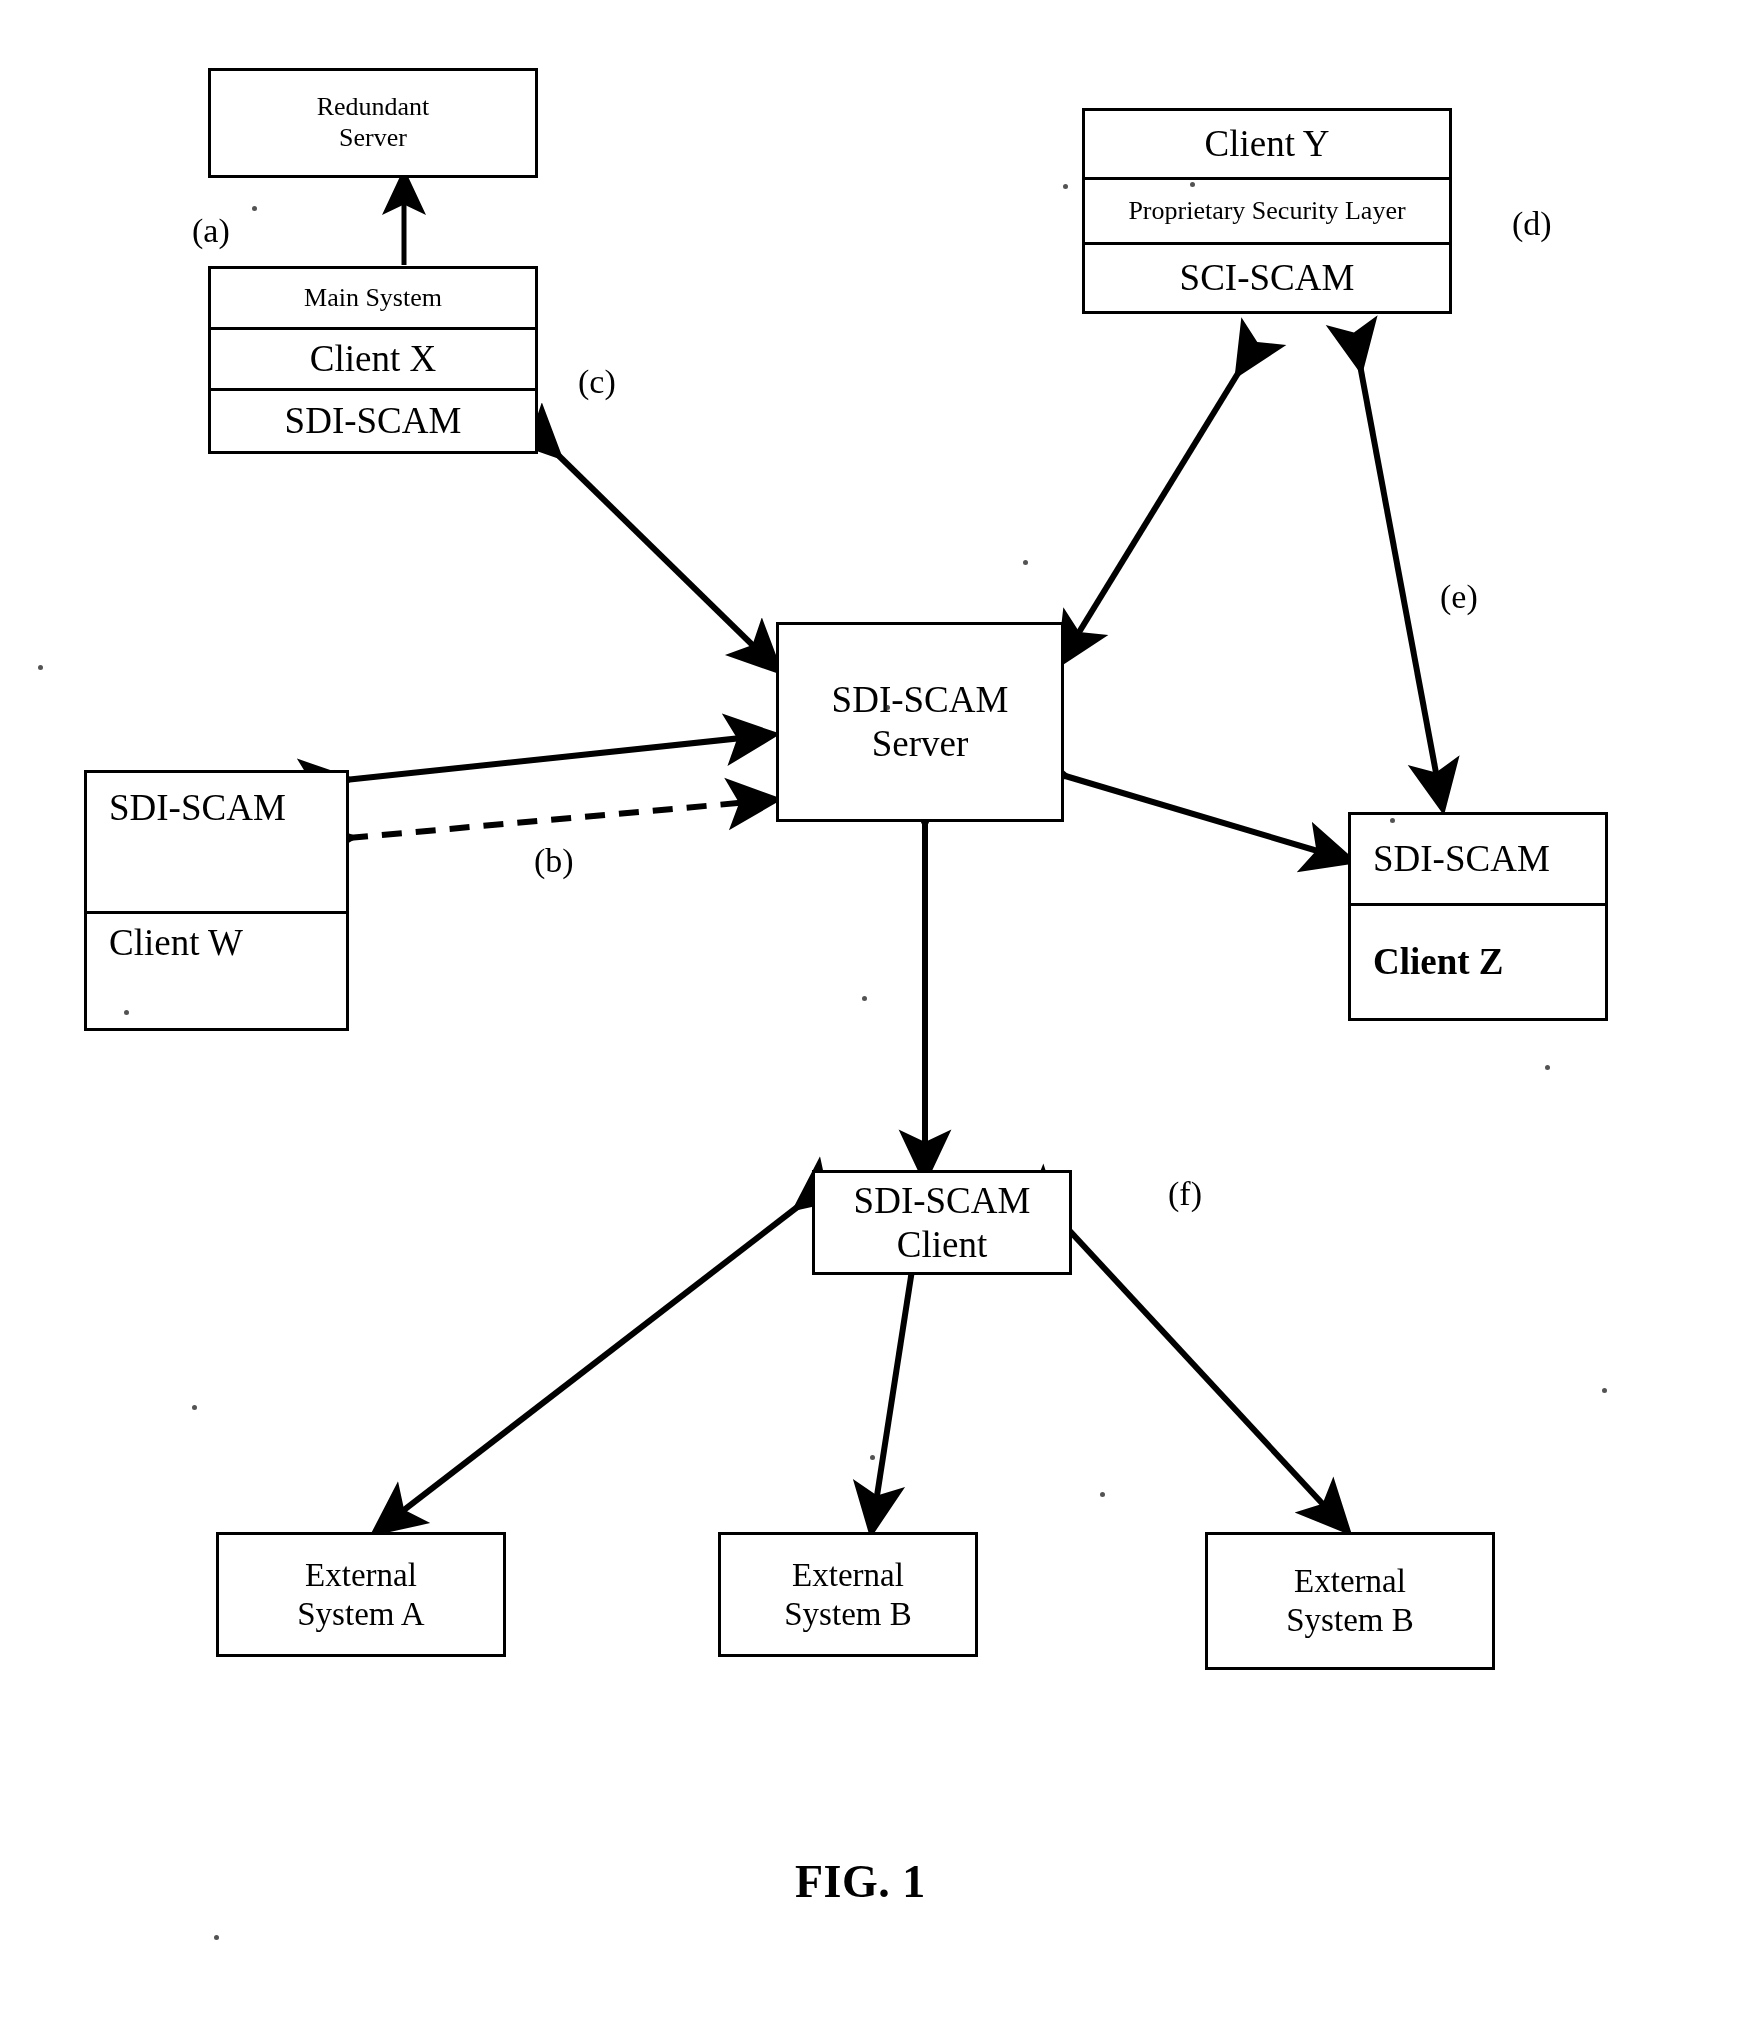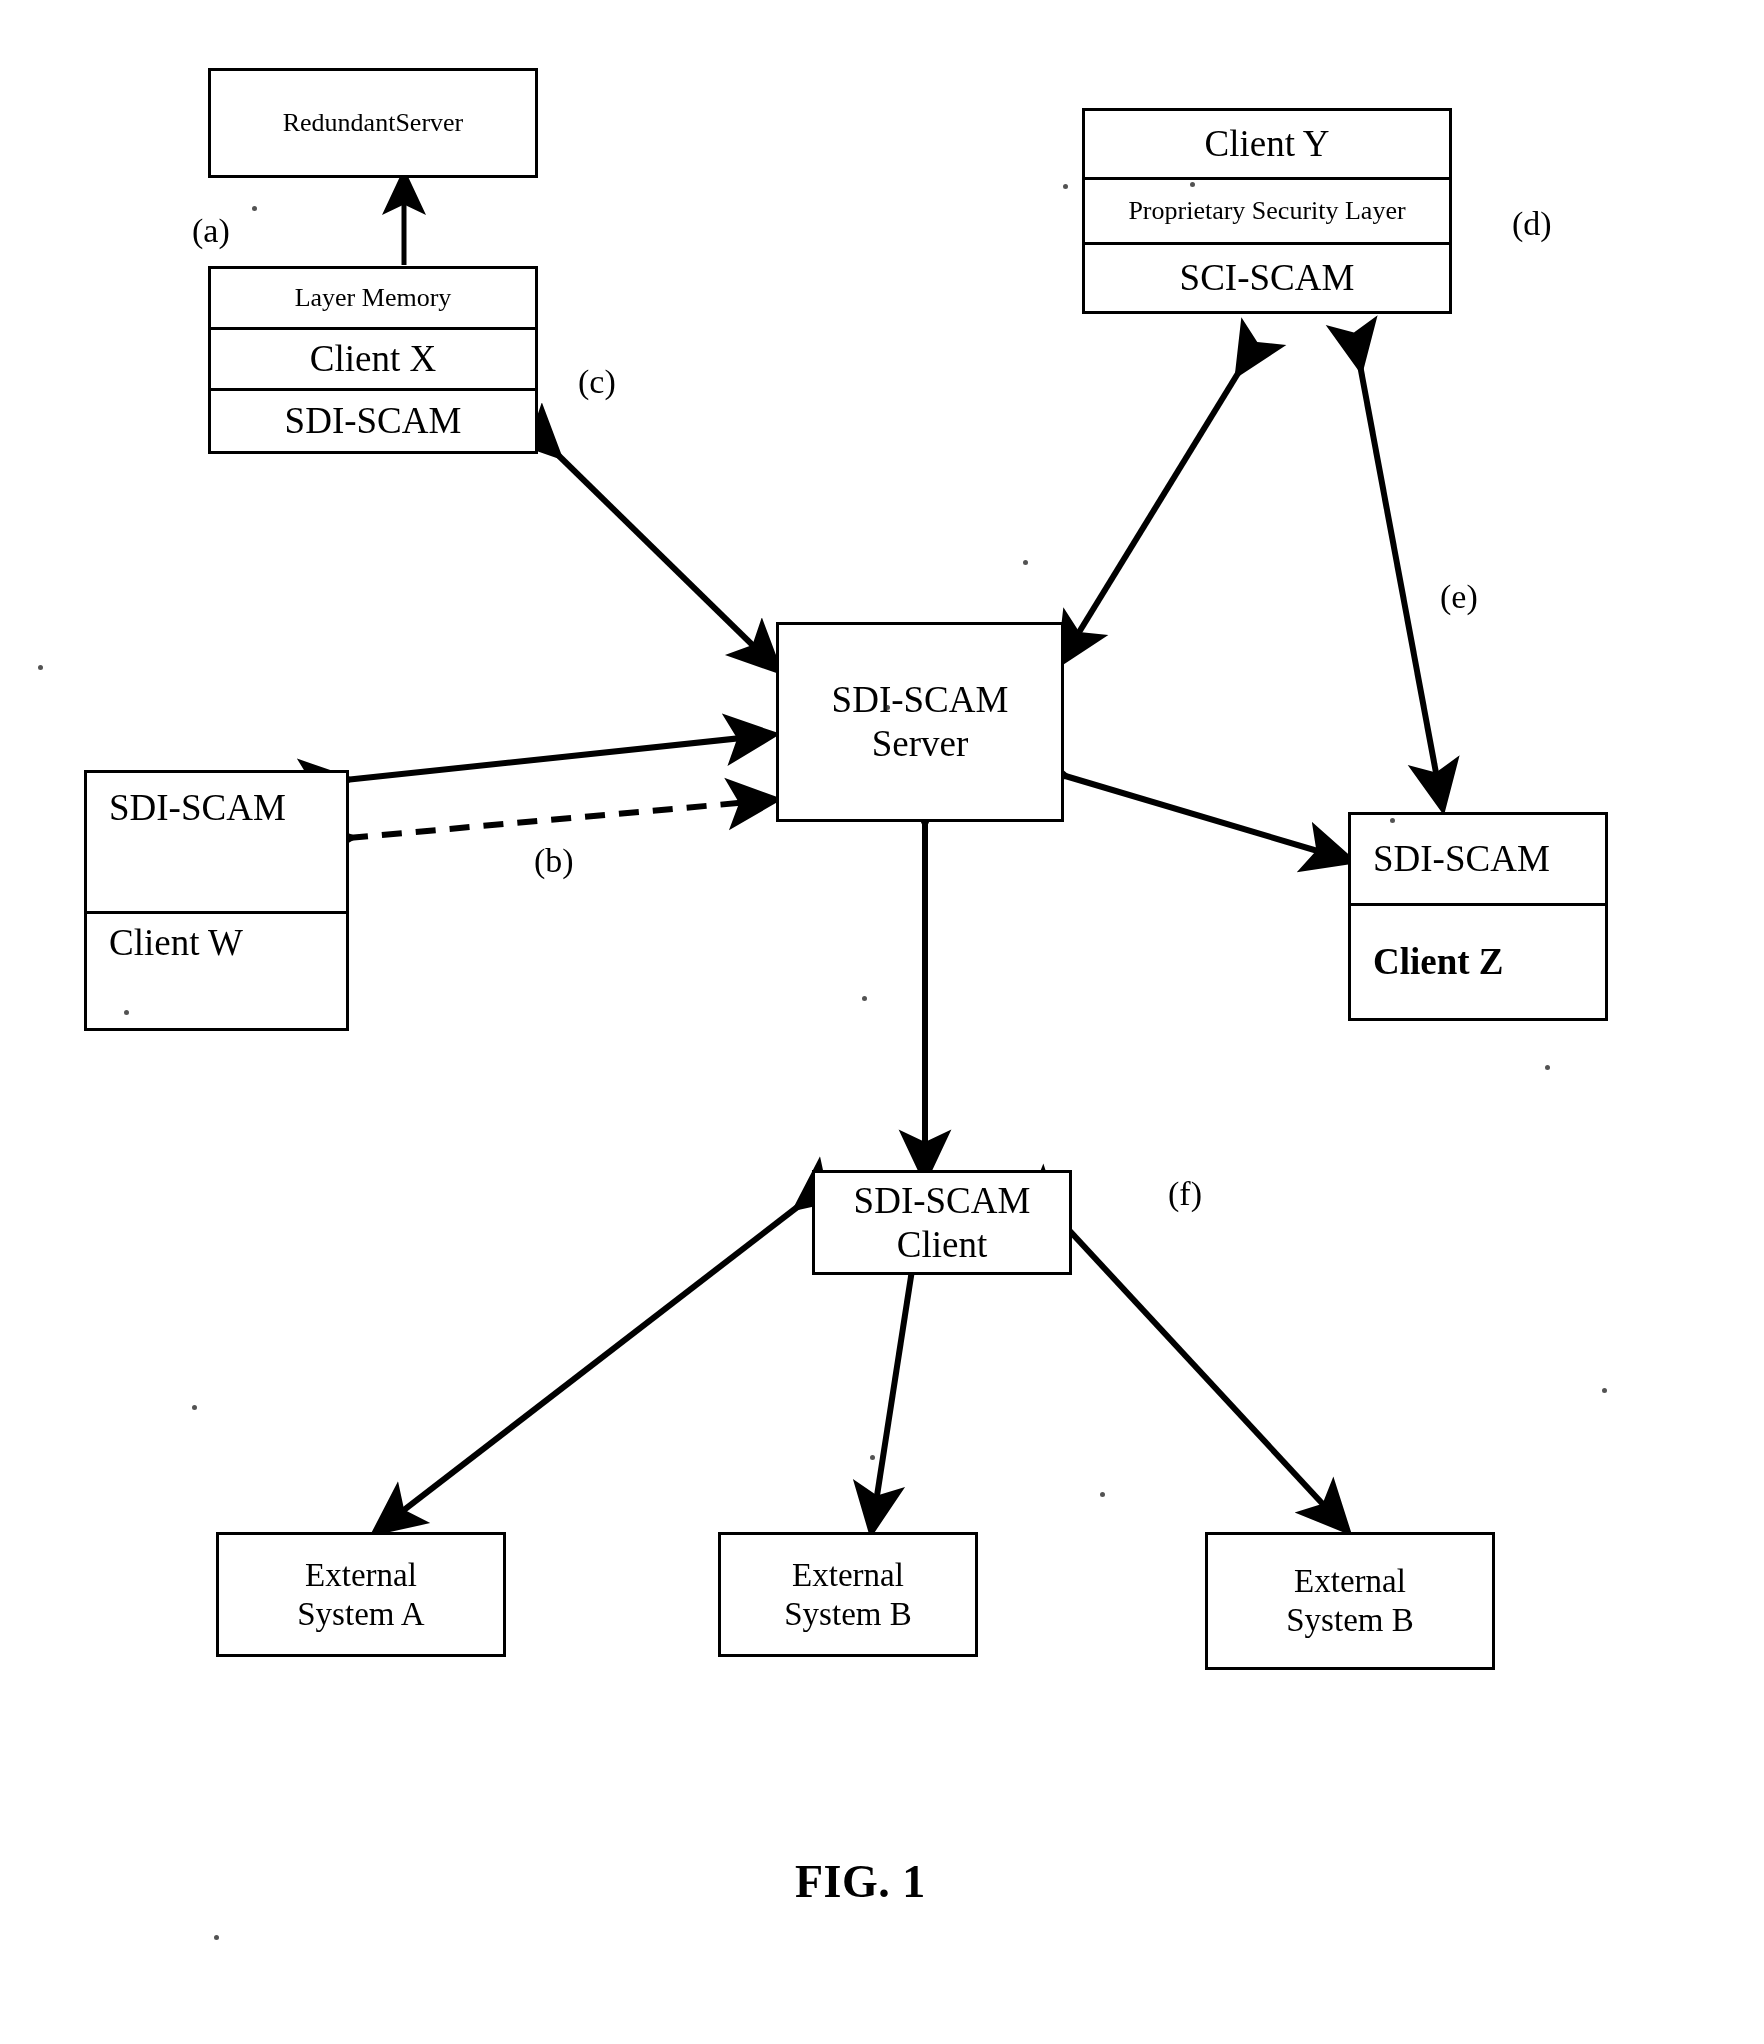--- a/index.html
+++ b/index.html
@@ -138,38 +138,38 @@
     <g>
       <line x1="912" y1="1270" x2="872" y2="1528" stroke="#000" stroke-width="6" marker-start="url(#ahs)" marker-end="url(#ahs)"></line>
     </g>
 
     <g>
       <line x1="1055" y1="1215" x2="1345" y2="1528" stroke="#000" stroke-width="6" marker-start="url(#ahs)" marker-end="url(#ahs)"></line>
     </g>
   </svg>
 
   <div class="box t-small" style="left:208px; top:68px; width:330px; height:110px;">
-    <div style="display:flex;flex-direction:row;align-items:center;">
+    <div style="display:flex;flex-direction:column;align-items:center;">
       <span>Redundant</span>
       <span>Server</span>
     </div>
   </div>
 
   <div class="box stacked" style="left:208px; top:266px; width:330px; height:110px; border:none; background:transparent;">
     <div class="cell t-small" style="height:0;"></div>
   </div>
 
   <div class="box stacked" style="left:208px; top:266px; width:330px; height:110px; border:none;"></div>
 
   <div class="box stacked" style="left:206px; top:265px; width:334px; height:113px; border:none;"></div>
 
   <div class="box stacked" style="left:206px; top:265px; width:334px; height:112px; border:none;"></div>
 
   <div class="box t-small" style="left:208px; top:266px; width:330px; height:64px;">
-    <span>Layer Memory</span>
+    <span>Main System</span>
   </div>
 
   <div class="box t-big" style="left:208px; top:327px; width:330px; height:64px;">
     <span>Client X</span>
   </div>
 
   <div class="box t-big" style="left:208px; top:388px; width:330px; height:66px;">
     <span>SDI-SCAM</span>
   </div>
 

